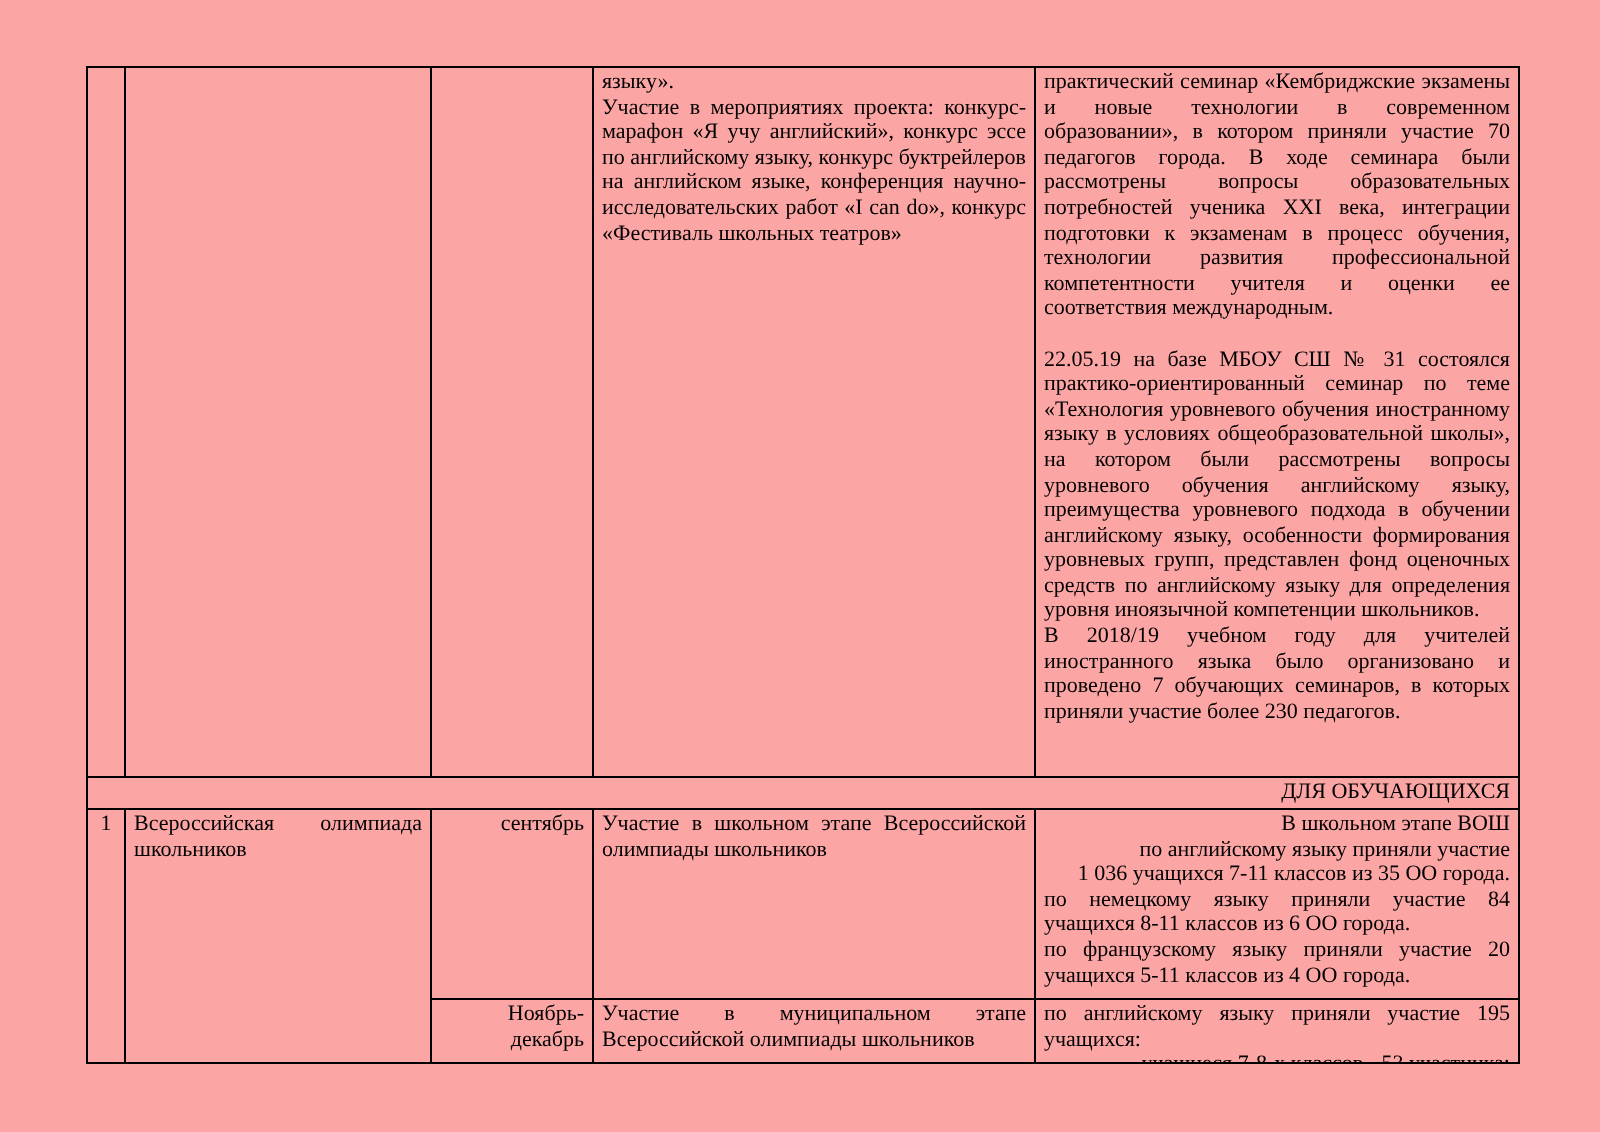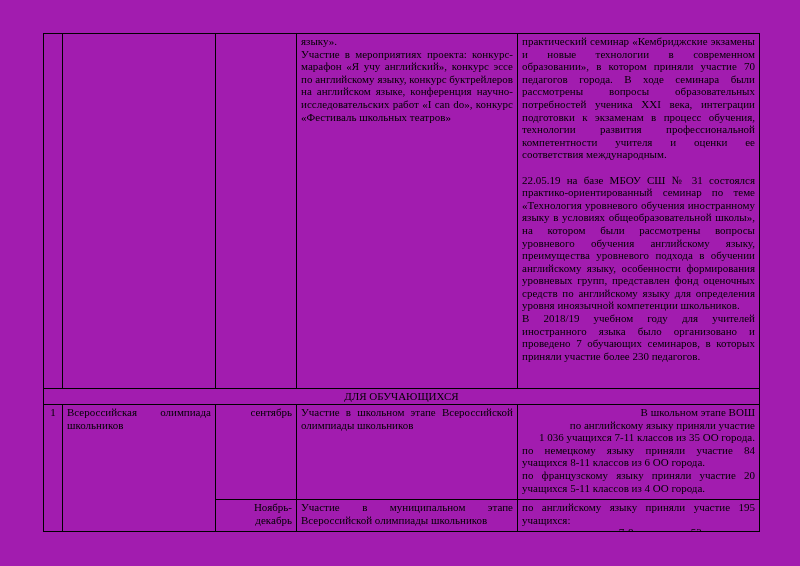--- a/index.html
+++ b/index.html
@@ -6,21 +6,21 @@
   html, body {
     width: 800px; height: 566px;
     background: #ffffff;
     font-family: "Liberation Serif", "DejaVu Serif", serif;
     color: #000000;
     position: relative;
     overflow: hidden;
   }
   .page {
     position: absolute; inset: 0;
-    background: #a21caf;
+    background: #fca5a5;
   }
   
   .table-clip {
     position: absolute;
     left: 43px; top: 33px;
     width: 717px; height: 499px;
     overflow: hidden;
     border-bottom: 1px solid #000;
   }
   table.report {
@@ -37,21 +37,21 @@
     overflow: hidden;
   }
   td.num-cell { text-align: center; padding: 1px 1px; }
   td p.jp { text-align: justify; }
   td p.lp { text-align: right; }
   .spacer { height: 12.6px; }
   td.section-cell {
     font-size: 13px;
     line-height: 14px;
     padding: 0 3px;
-    text-align: center;
+    text-align: right;
     vertical-align: middle;
   }
   tr.row-continuation td { height: 355px; }
   tr.row-section td { height: 16px; }
   tr.row-stage1 td { height: 95px; }
 </style>
 </head>
 <body>
 
 <div class="page">

